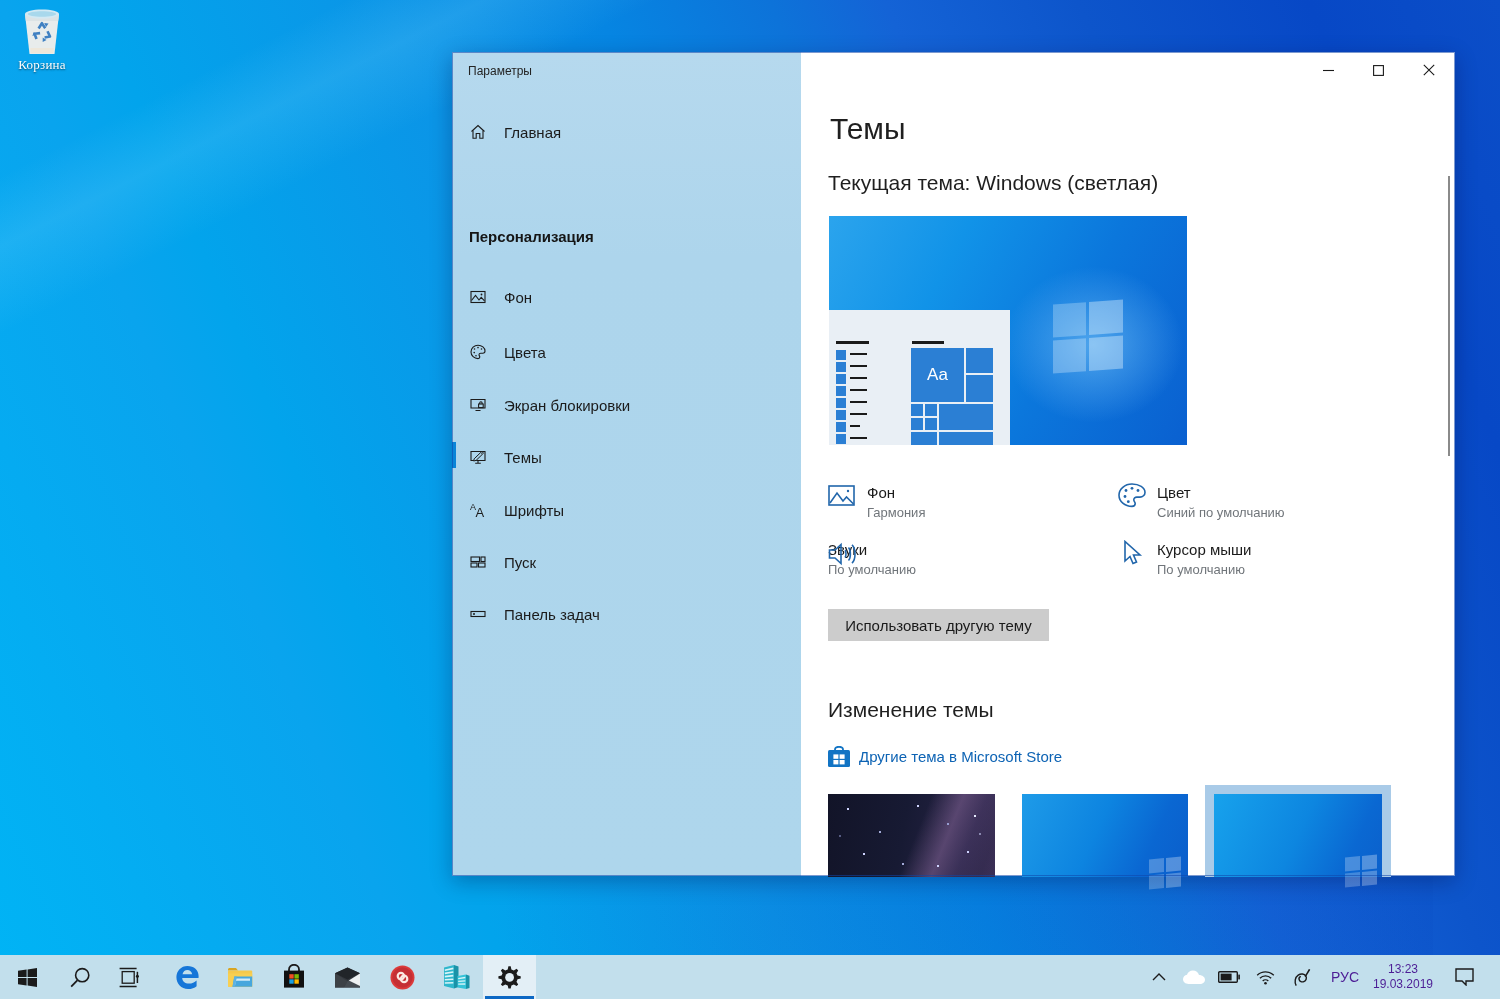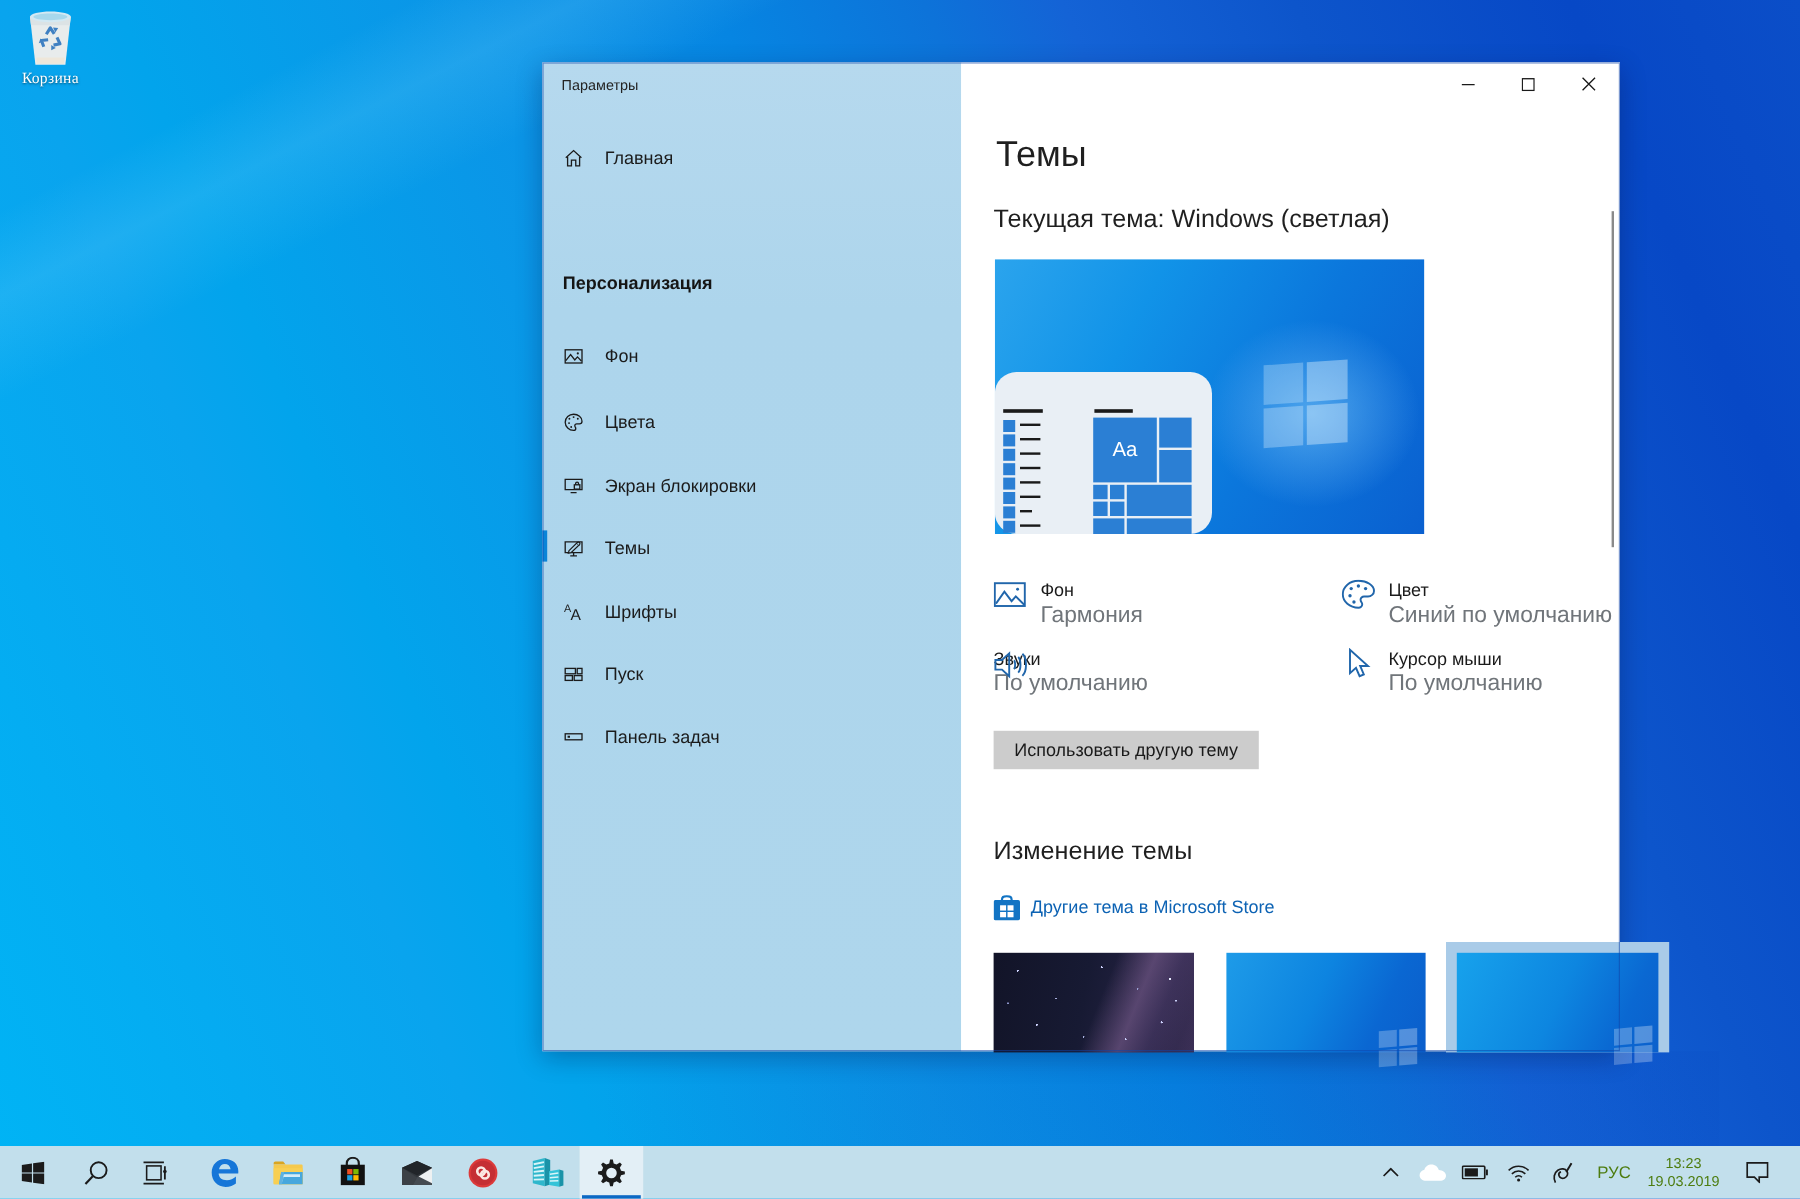--- a/index.html
+++ b/index.html
@@ -12,21 +12,21 @@
   }
   .abs { position:absolute; }
 
   
   #bin { left:14px; top:7px; width:56px; text-align:center;font-family:Liberation Serif, serif; }
   #bin svg { display:block; margin:0 auto; }
   #bin .lbl { color:#fff; font-size:13px; margin-top:2px;
     text-shadow:0 1px 2px rgba(0,0,0,.55); letter-spacing:.2px; }
 
   
-  #win { left:452px; top:52px; width:898px; height:824px; background:#fff;
+  #win { left:452px; top:52px; width:1003px; height:824px; background:#fff;
     box-shadow:0 6px 20px rgba(0,10,60,.30); }
   #sidebar { position:absolute; left:0; top:0; width:349px; height:824px;
     background:linear-gradient(180deg,#b6d9ee 0%,#add5ec 25%,#aed6ec 100%); }
   #content { position:absolute; left:349px; top:0; right:0; bottom:0; background:#fff; }
 
   
   .cap { position:absolute; top:0; width:46px; height:36px; color:#1a1a1a;
     display:flex; align-items:center; justify-content:center; }
 
   
@@ -43,40 +43,40 @@
 
   
   h1.page { position:absolute; left:29px; top:60px; font-size:30px; font-weight:normal; color:#1f1f1f; }
   .h2a { position:absolute; left:27px; font-size:21px; font-weight:normal; color:#1f1f1f; }
 
   #preview { position:absolute; left:28px; top:164px; width:358px; height:229px;
     overflow:hidden; }
 
   .ditem { position:absolute; }
   .ditem .t { font-size:15px; color:#1b1b1b; line-height:19px; }
-  .ditem .s { font-size:19px; color:#70757a; line-height:19px; margin-top:1px; }
+  .ditem .s { font-size:13px; color:#70757a; line-height:19px; margin-top:1px; }
 
   #otherbtn { position:absolute; left:27px; top:557px; width:221px; height:32px;
     background:#cccccc; color:#1a1a1a; font-size:15px; display:flex; align-items:center;
     justify-content:center; }
 
   .thumb { position:absolute; top:742px; height:83px; }
 
   
   #sbar { position:absolute; right:5px; top:124px; width:2px; height:280px; background:#8a8a8a; }
 
   
   #taskbar { left:0; top:955px; width:1500px; height:44px; background:#c2dfec; }
   .tb { position:absolute; top:0; width:44px; height:44px; display:flex;
     align-items:center; justify-content:center; }
   #tb-settings { left:483px; width:53px; background:#e3eff6; }
   #tb-settings::after { content:""; position:absolute; left:2px; right:2px; bottom:0;
     height:3px; background:#0c68c4; }
   .tray { position:absolute; top:0; height:44px; display:flex; align-items:center;
-    justify-content:center; color:#4d7c0f; }
+    justify-content:center; color:#4c1d95; }
   #clock { left:1368px; width:70px; flex-direction:column; font-size:12px; line-height:15px;
     text-align:center; }
 </style>
 </head>
 <body>
 
 <div class="abs" style="left:500px; top:876px; width:933px; height:79px;
   background:linear-gradient(90deg, rgba(6,70,190,0) 0%, rgba(6,70,190,0.13) 30%, rgba(6,70,190,0.13) 100%);"></div>
 
 <div class="abs" id="bin">
@@ -197,21 +197,21 @@
       <div style="position:absolute;inset:0;background:linear-gradient(118deg,#2ba4ed 0%,#1193e8 30%,#0b77dc 62%,#0a60d0 100%);"></div>
       <div style="position:absolute;left:150px;top:20px;width:208px;height:209px;background:radial-gradient(ellipse 115px 100px at 55% 52%, rgba(120,195,248,.62), rgba(90,170,240,.26) 55%, rgba(60,140,230,0) 78%);"></div>
 
       <div style="position:absolute;left:224px;top:86px;width:70px;height:72px;transform:skewY(-4deg);">
         <div style="position:absolute;left:0;top:0;width:33px;height:33px;background:rgba(240,250,255,.27);"></div>
         <div style="position:absolute;left:36px;top:0;width:34px;height:33px;background:rgba(240,250,255,.38);"></div>
         <div style="position:absolute;left:0;top:36px;width:33px;height:33px;background:rgba(240,250,255,.30);"></div>
         <div style="position:absolute;left:36px;top:36px;width:34px;height:33px;background:rgba(240,250,255,.38);"></div>
       </div>
 
-      <div style="position:absolute;left:0;top:94px;width:181px;height:135px;background:#e9eff5;border-radius:18px;">
+      <div style="position:absolute;left:0;top:94px;width:181px;height:135px;background:#e9eff5;">
         <div style="position:absolute;left:7px;top:31px;width:33px;height:3px;background:#1a1a1a;"></div>
         <div style="position:absolute;left:83px;top:31px;width:32px;height:3px;background:#1a1a1a;"></div>
 
         <div style="position:absolute;left:7px;top:40px;">
           <div style="position:absolute;left:0;top:0px;width:10px;height:10px;background:#2b7fd4;"></div>
             <div style="position:absolute;left:14px;top:3px;width:17px;height:2px;background:#1a1a1a;"></div>
           <div style="position:absolute;left:0;top:12px;width:10px;height:10px;background:#2b7fd4;"></div>
             <div style="position:absolute;left:14px;top:15px;width:17px;height:2px;background:#1a1a1a;"></div>
           <div style="position:absolute;left:0;top:24px;width:10px;height:10px;background:#2b7fd4;"></div>
             <div style="position:absolute;left:14px;top:27px;width:17px;height:2px;background:#1a1a1a;"></div>

